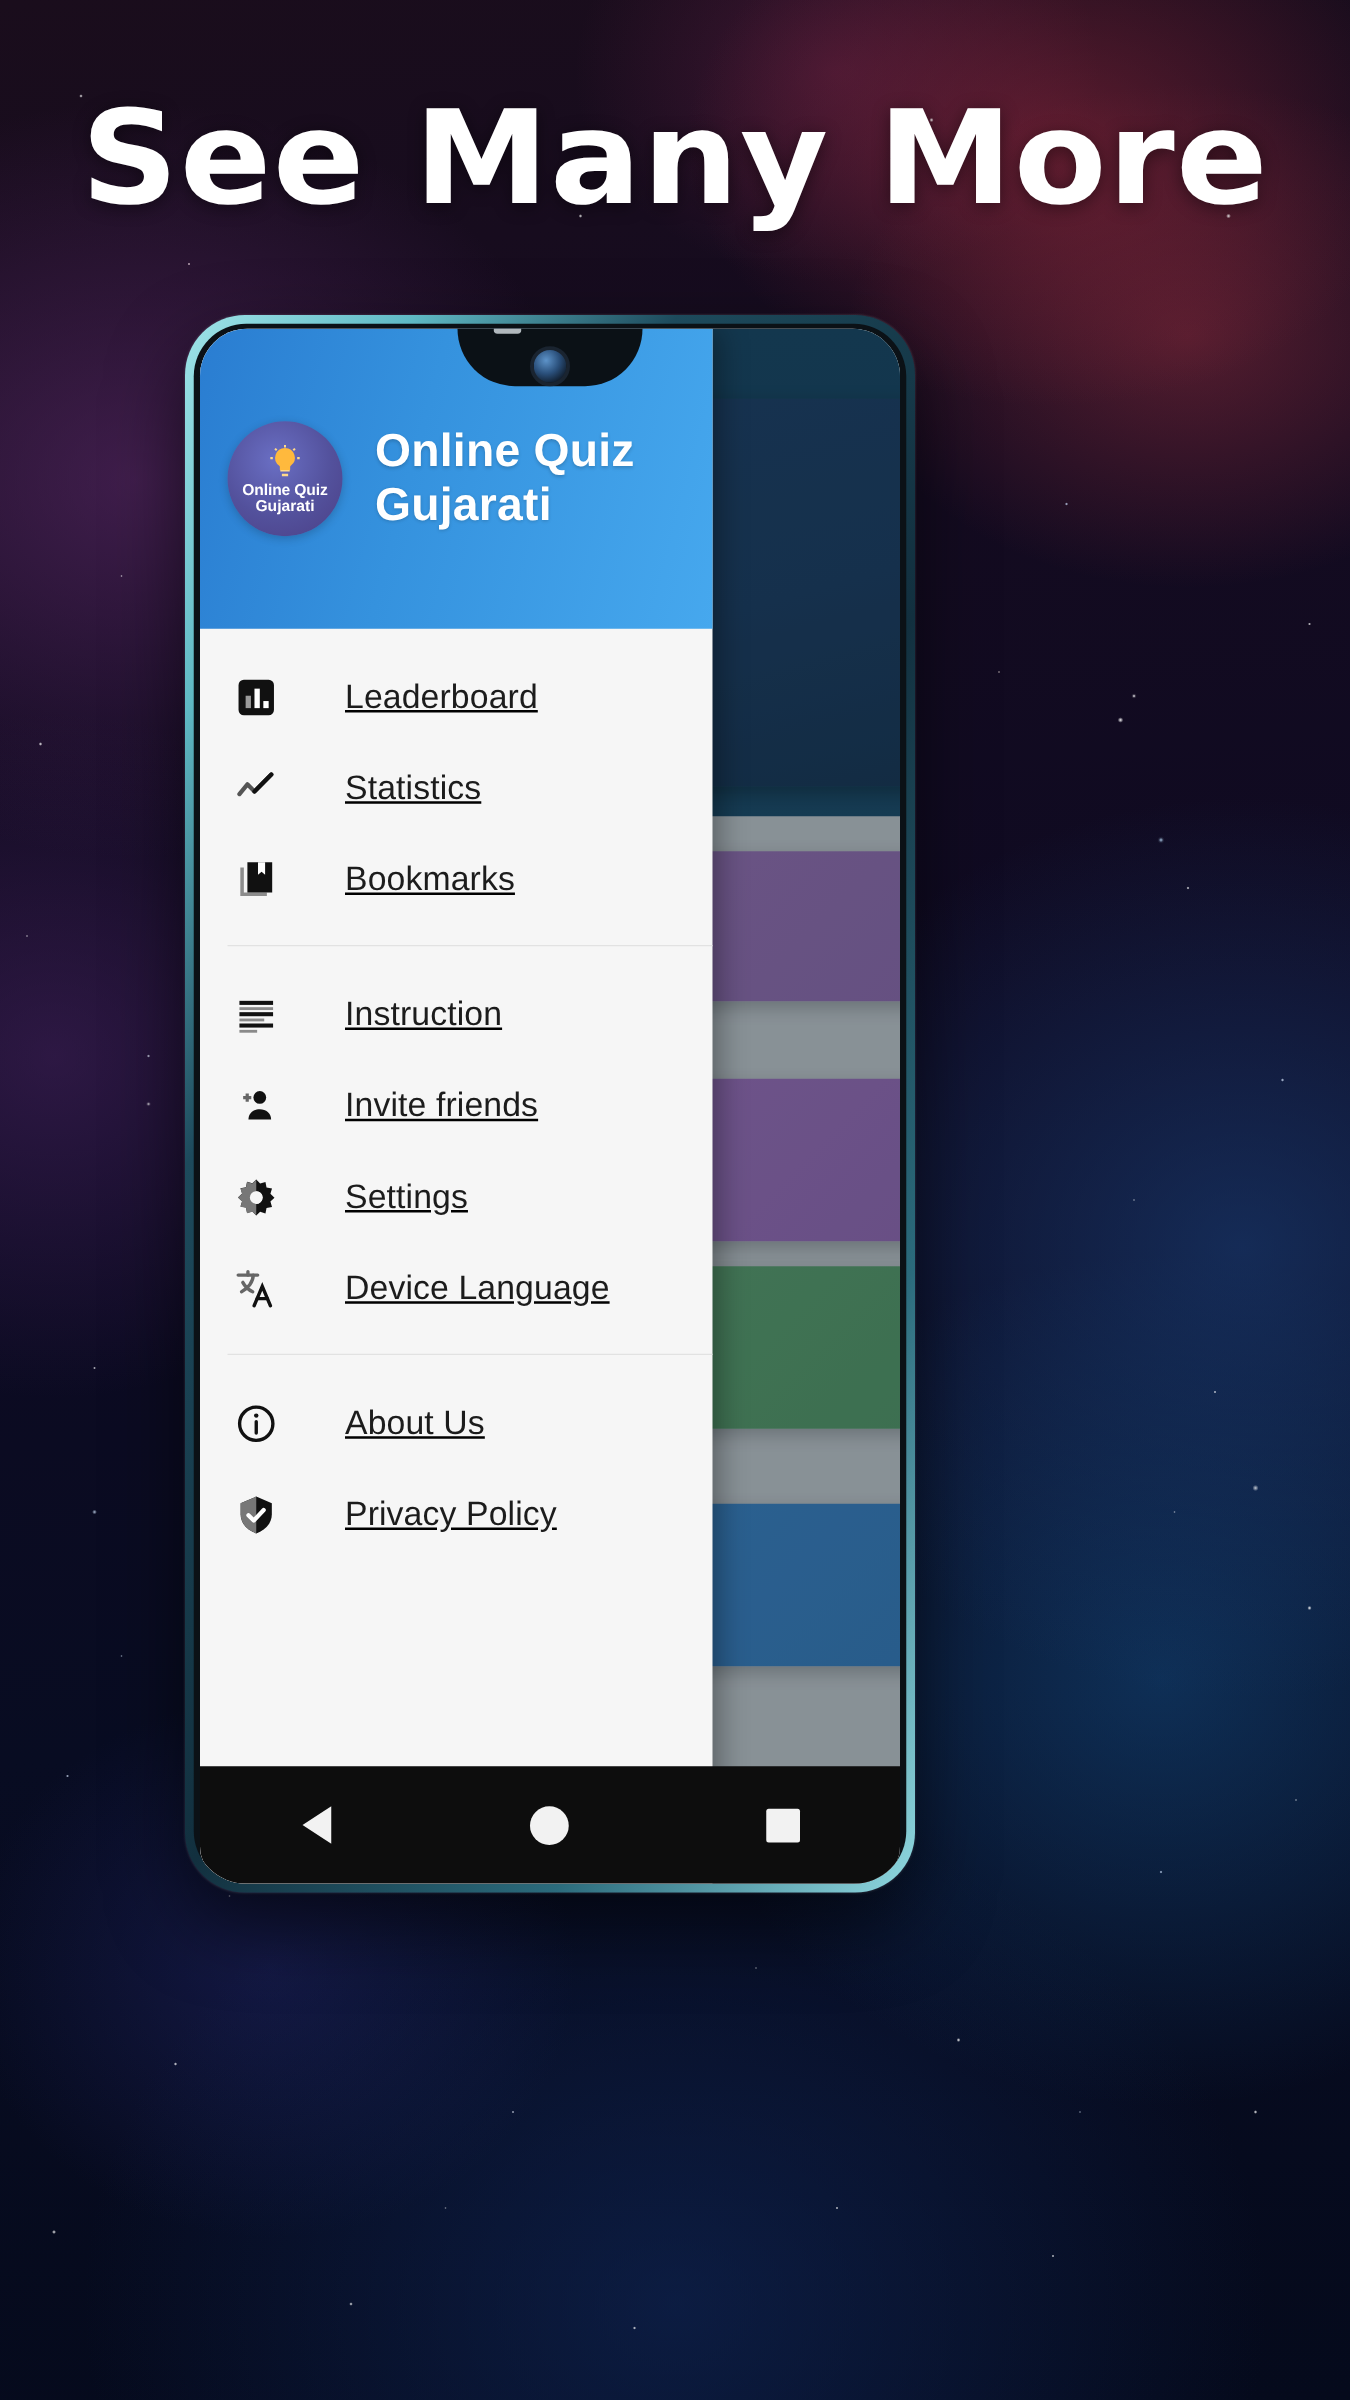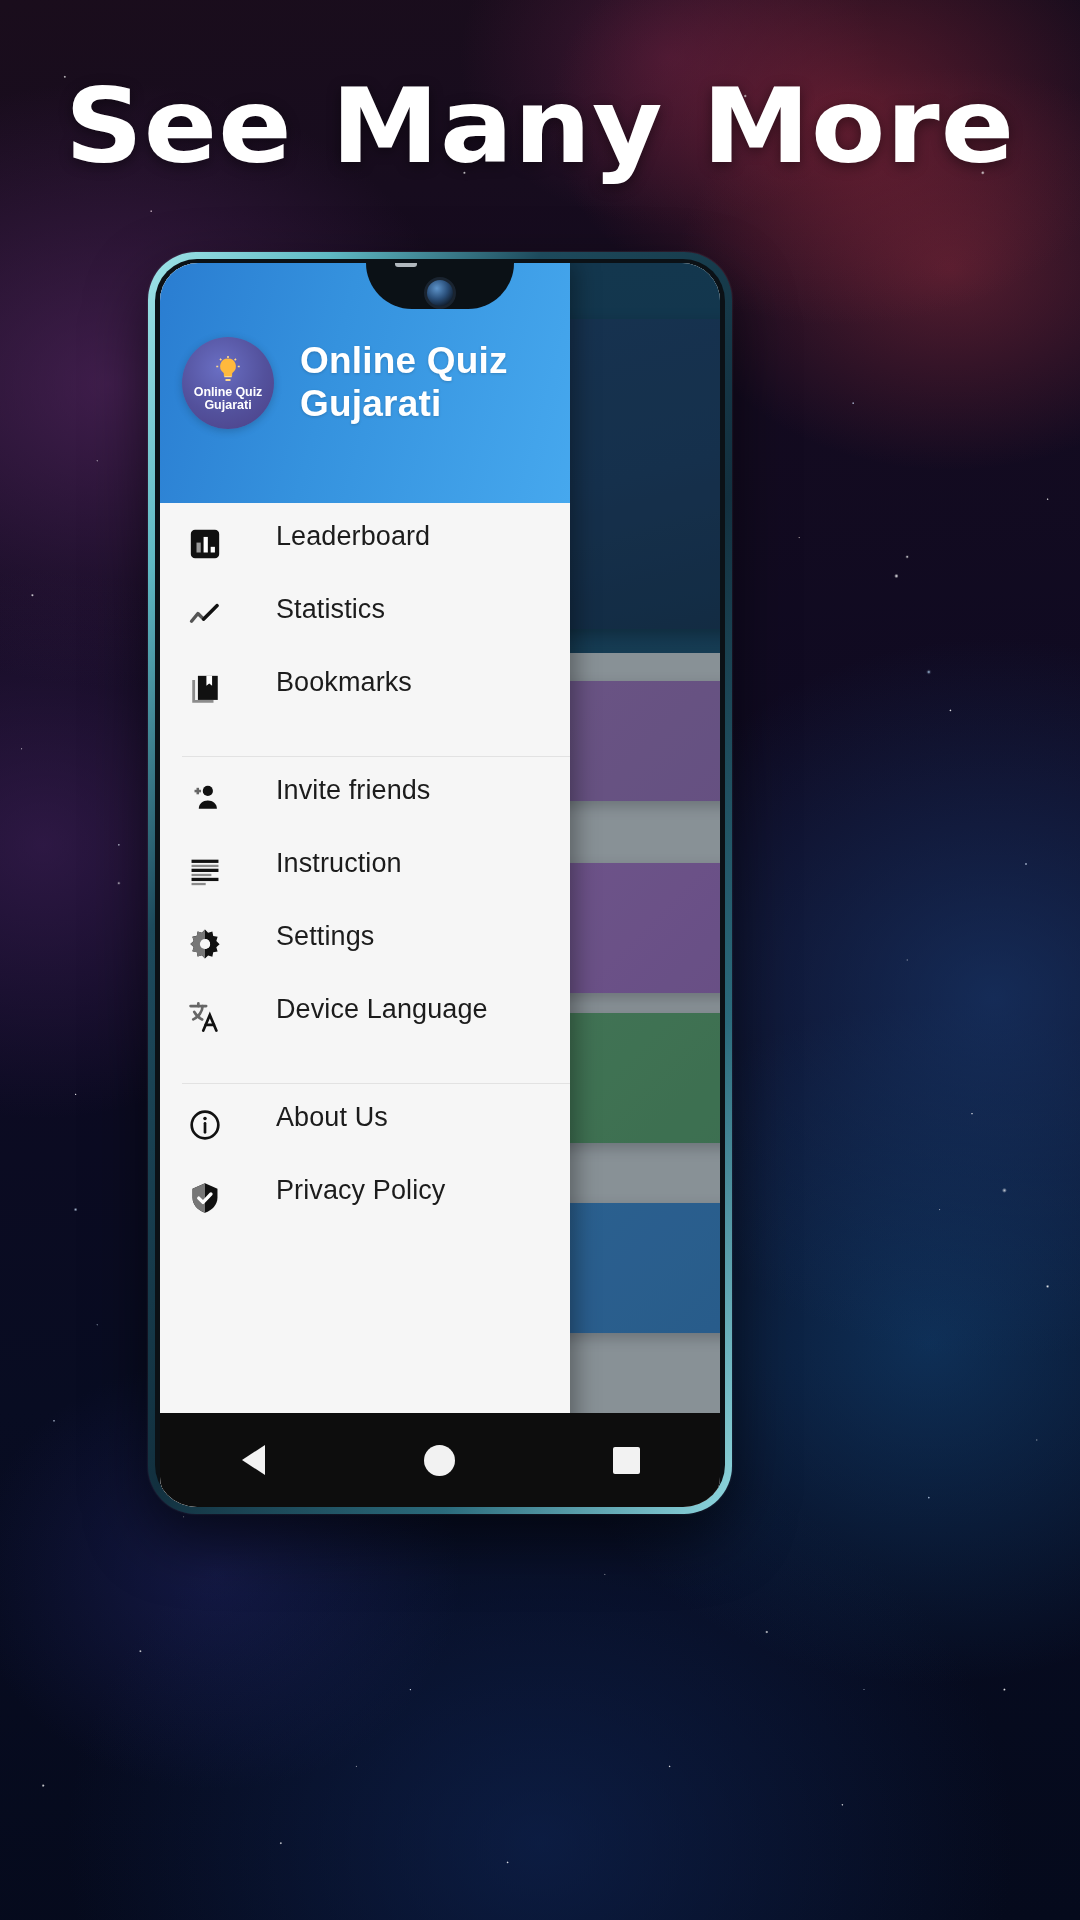--- a/index.html
+++ b/index.html
@@ -237,23 +237,24 @@
   .drawer-title {
     margin-left:26px; color:#ffffff;
     font-size:37px; font-weight:700; line-height:1.15;
     letter-spacing:.2px;
     text-shadow:0 1px 3px rgba(0,0,0,.18);
   }
 
   .menu-group { padding:18px 0 16px 0; }
   .menu-sep { height:1px; background:#e2e2e2; margin:0 0 0 22px; }
   .menu-item {
-    display:flex; align-items:flex-start;
+    display:flex; align-items:center;
     height:73px; padding-left:22px;
     cursor:pointer;
+    text-decoration:underline;
   }
   .menu-icon {
     width:46px; height:46px;
     display:flex; align-items:center; justify-content:center;
     flex:0 0 46px;
   }
   .menu-icon svg { width:34px; height:34px; }
   .menu-label {
     margin-left:48px;
     font-size:27px; color:#1c1c1c; font-weight:400;
@@ -449,40 +450,40 @@
             <span class="menu-label">Bookmarks</span>
           </div>
         </div>
 
         <div class="menu-sep"></div>
 
         <div class="menu-group">
           <div class="menu-item">
             <span class="menu-icon">
               <svg viewBox="0 0 24 24">
-                  <circle cx="14" cy="7" r="3.6" fill="#111"></circle>
-                  <path d="M7.6 19.5c0-3.6 2.9-5.8 6.4-5.8s6.4 2.2 6.4 5.8z" fill="#111"></path>
-                  <path d="M4.6 6.2h4.6v1.8H4.6z" fill="#666"></path>
-                  <path d="M6 4.8h1.8v4.6H6z" fill="#666"></path>
-                </svg>
-            </span>
-            <span class="menu-label">Invite friends</span>
-          </div>
-          <div class="menu-item">
-            <span class="menu-icon">
-              <svg viewBox="0 0 24 24">
                 <rect x="2.5" y="4" width="19" height="2.3" fill="#111"></rect>
                 <rect x="2.5" y="7.6" width="19" height="1.6" fill="#8a8a8a"></rect>
                 <rect x="2.5" y="10.4" width="19" height="2.3" fill="#111"></rect>
                 <rect x="2.5" y="14" width="14" height="1.6" fill="#8a8a8a"></rect>
                 <rect x="2.5" y="16.8" width="19" height="2.3" fill="#111"></rect>
                 <rect x="2.5" y="20.4" width="10" height="1.6" fill="#8a8a8a"></rect>
               </svg>
             </span>
             <span class="menu-label">Instruction</span>
+          </div>
+          <div class="menu-item">
+            <span class="menu-icon">
+              <svg viewBox="0 0 24 24">
+                  <circle cx="14" cy="7" r="3.6" fill="#111"></circle>
+                  <path d="M7.6 19.5c0-3.6 2.9-5.8 6.4-5.8s6.4 2.2 6.4 5.8z" fill="#111"></path>
+                  <path d="M4.6 6.2h4.6v1.8H4.6z" fill="#666"></path>
+                  <path d="M6 4.8h1.8v4.6H6z" fill="#666"></path>
+                </svg>
+            </span>
+            <span class="menu-label">Invite friends</span>
           </div>
           <div class="menu-item">
             <span class="menu-icon">
               <svg viewBox="0 0 24 24">
                   <path d="M12 1.8l2.2 2.3 3-.9.6 3.1 3.1.6-.9 3 2.3 2.2-2.3 2.2.9 3-3.1.6-.6 3.1-3-.9L12 22.2 9.8 19.9l-3 .9-.6-3.1-3.1-.6.9-3L1.7 12l2.3-2.2-.9-3 3.1-.6.6-3.1 3 .9z" fill="#111"></path>
                   <circle cx="12" cy="12" r="3.6" fill="#f6f6f6"></circle>
                   <path d="M12 1.8L9.8 4.1l-3-.9-.6 3.1-3.1.6.9 3L1.7 12l2.3 2.2-.9 3 3.1.6.6 3.1 3-.9L12 22.2z" fill="#777"></path>
                   <circle cx="12" cy="12" r="3.6" fill="#f6f6f6"></circle>
                 </svg>
             </span>

